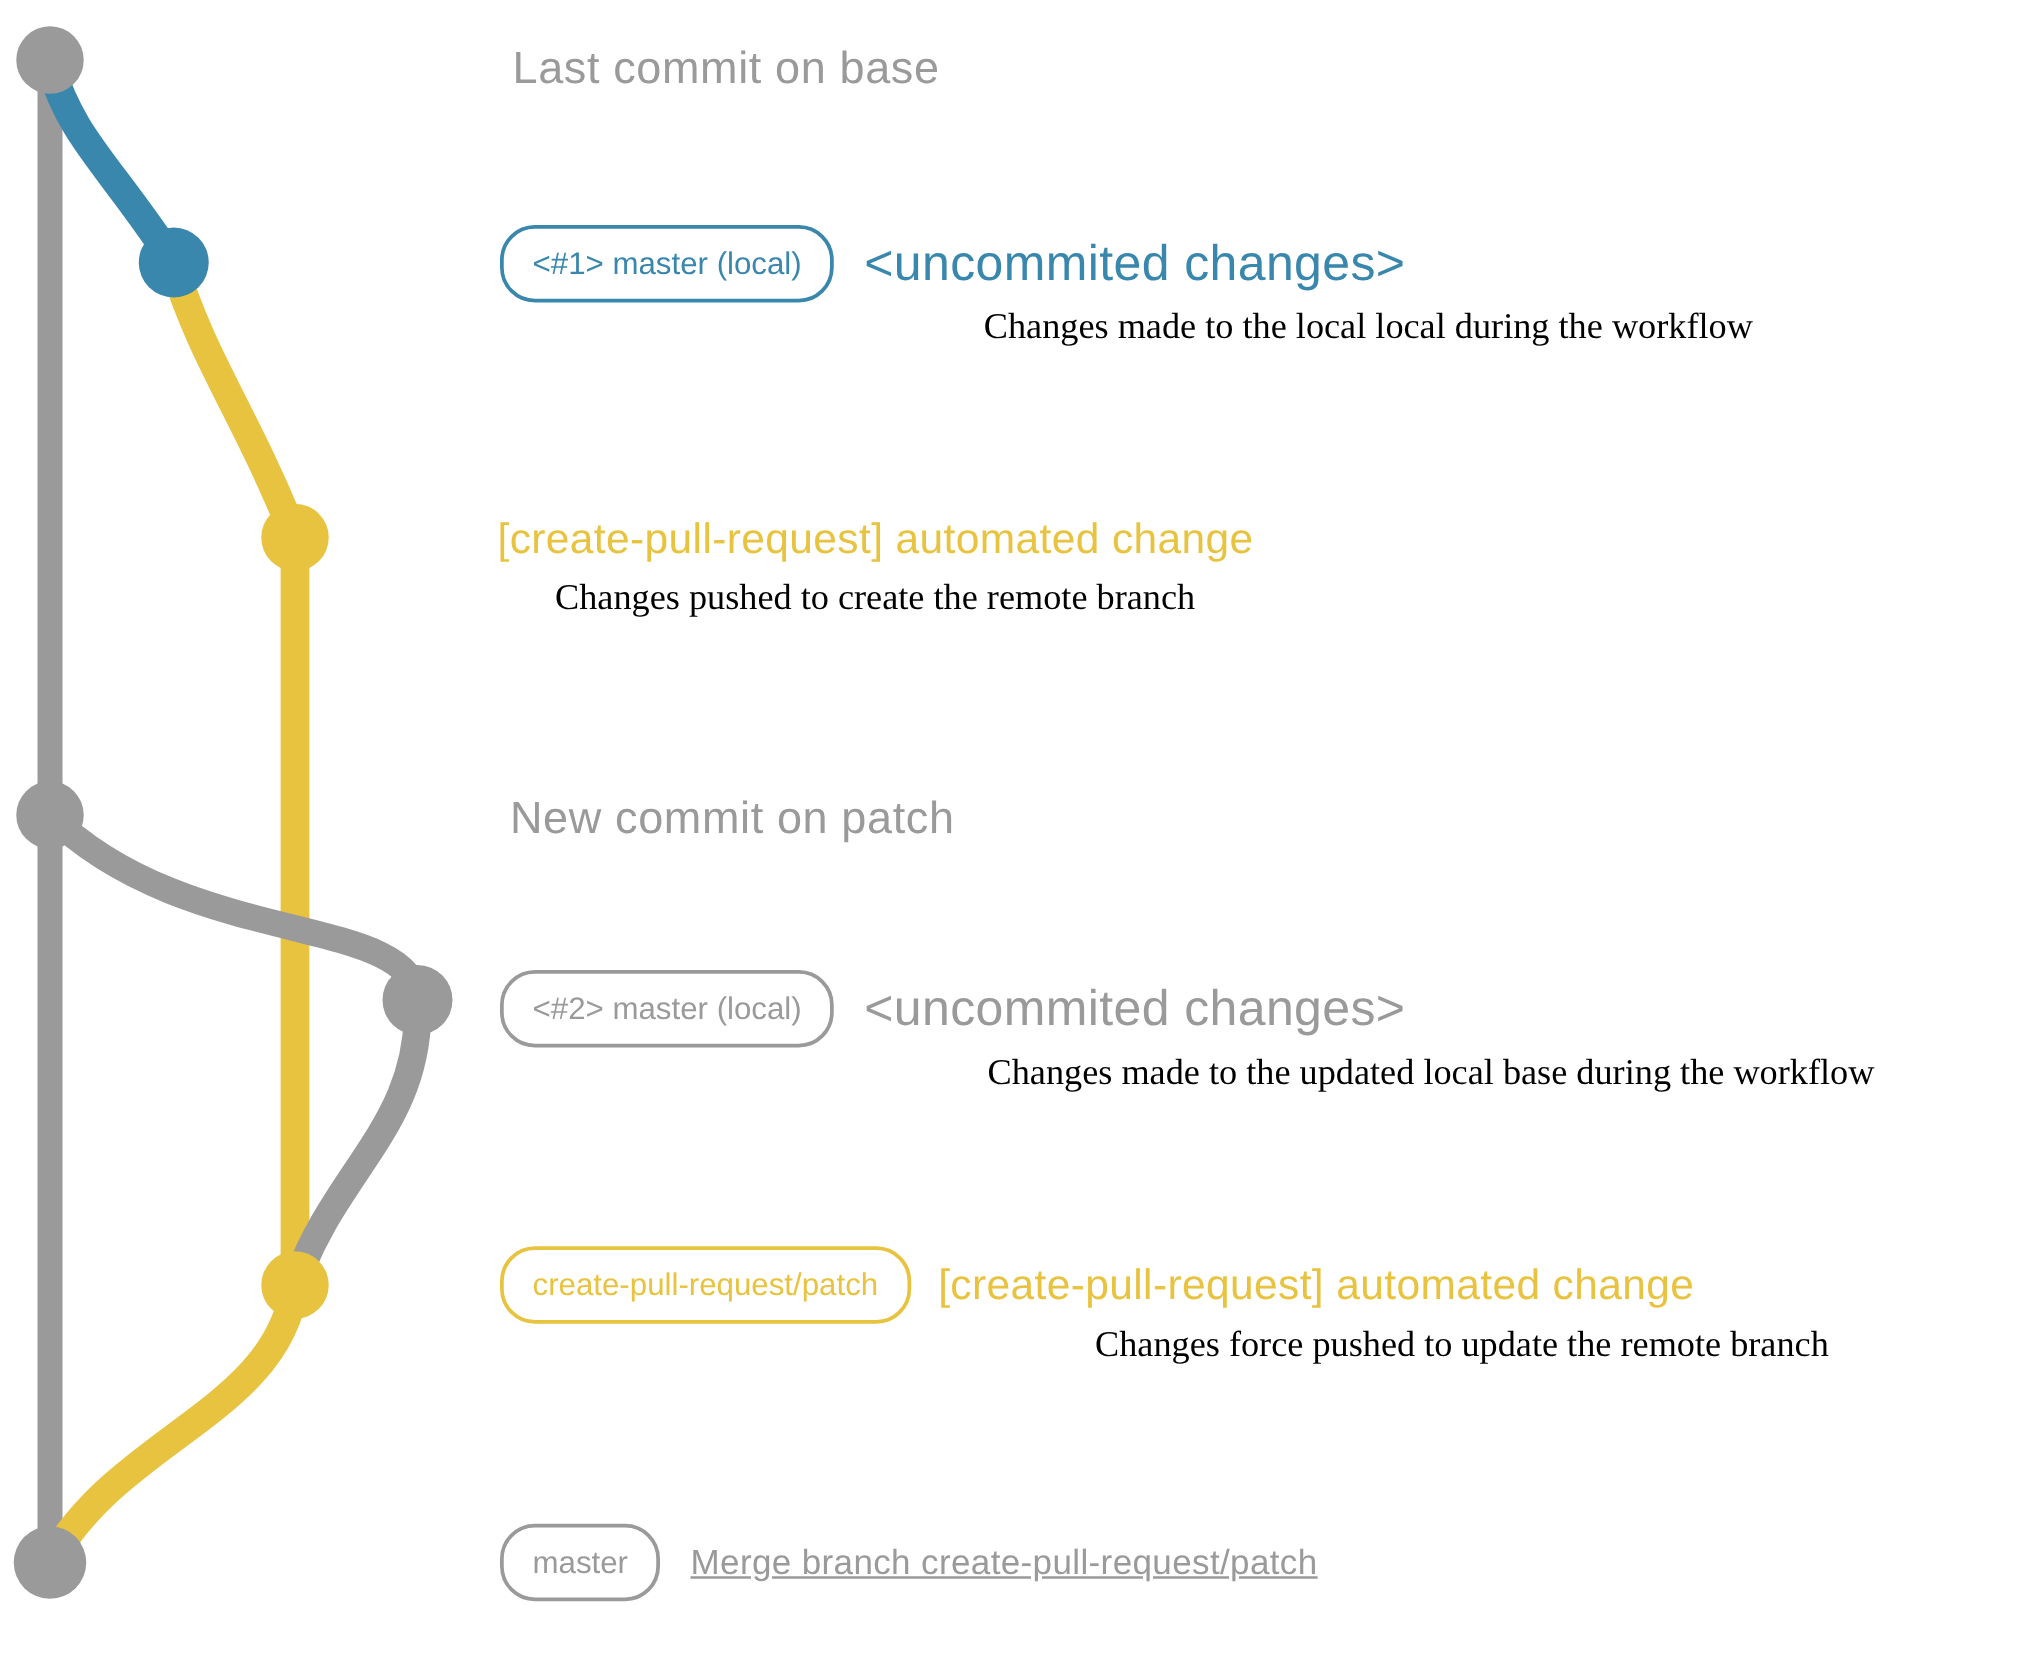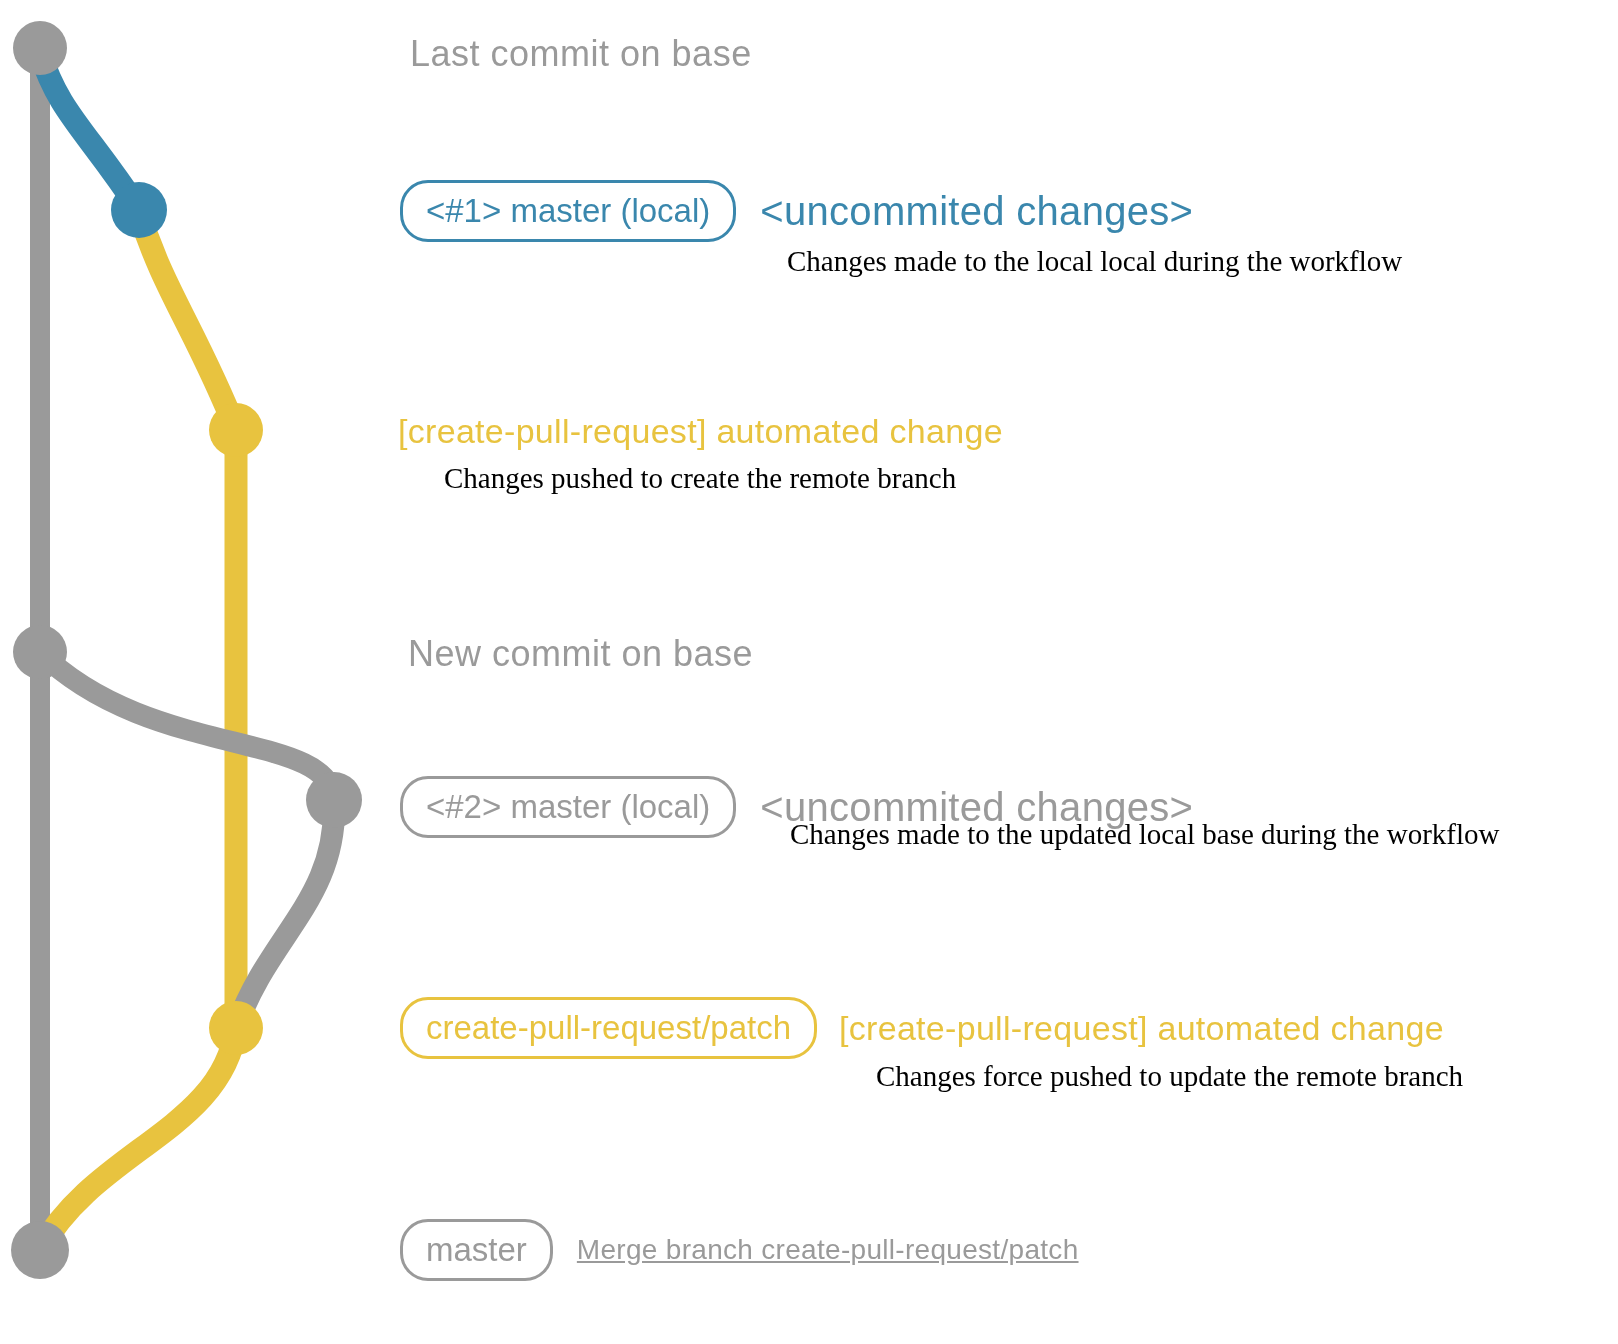--- a/index.html
+++ b/index.html
@@ -13,21 +13,21 @@
   .stage{position:absolute;inset:0;}
   .graph-svg{position:absolute;left:0;top:0;}
   .row{position:absolute;display:flex;align-items:center;}
   .heading{
     position:absolute;font-size:36px;line-height:44px;color:var(--gray);
     white-space:nowrap;letter-spacing:0.5px;
   }
   .badge{
     display:inline-flex;align-items:center;justify-content:center;
     height:62px;padding:0 23px;border:3px solid var(--gray);border-radius:28px;
-    font-size:33px;color:var(--gray);white-space:nowrap;box-sizing:border-box;
+    font-size:25px;color:var(--gray);white-space:nowrap;box-sizing:border-box;
     background:transparent;
   }
   .badge.blue{border-color:var(--blue);color:var(--blue);}
   .badge.yellow{border-color:var(--yellow);color:var(--yellow);}
   .note{font-size:40px;color:var(--gray);white-space:nowrap;letter-spacing:0.3px;}
   .note.blue{color:var(--blue);}
   .note.yellow{color:var(--yellow);}
   .gap24{gap:24px;} .gap22{gap:22px;text-align:center;}
   .desc{
     position:absolute;font-family:"Liberation Serif",serif;font-size:29px;
@@ -67,27 +67,27 @@
 
   <div class="row gap24" style="left:400px;top:179px;height:64px;">
     <span class="badge blue">&lt;#1&gt; master (local)</span>
     <span class="note blue">&lt;uncommited changes&gt;</span>
   </div>
   <div class="desc" style="left:787px;top:243px;">Changes made to the local local during the workflow</div>
 
   <div class="standalone-note note yellow" style="left:398px;top:412px;">[create-pull-request] automated change</div>
   <div class="desc" style="left:420px;top:460px;margin-left:24px;">Changes pushed to create the remote branch</div>
 
-  <div class="heading" style="left:408px;top:632px;">New commit on base</div>
+  <div class="heading" style="left:408px;top:632px;">New commit on patch</div>
 
   <div class="row gap24" style="left:400px;top:775px;height:64px;">
     <span class="badge">&lt;#2&gt; master (local)</span>
     <span class="note">&lt;uncommited changes&gt;</span>
   </div>
-  <div class="desc" style="left:790px;top:816px;">Changes made to the updated local base during the workflow</div>
+  <div class="desc" style="left:790px;top:840px;">Changes made to the updated local base during the workflow</div>
 
   <div class="row gap22" style="left:400px;top:996px;height:64px;">
     <span class="badge yellow">create-pull-request/patch</span>
     <span class="note yellow" style="font-size:34px;">[create-pull-request] automated change</span>
   </div>
   <div class="desc" style="left:876px;top:1058px;">Changes force pushed to update the remote branch</div>
 
   <div class="row gap24" style="left:400px;top:1218px;height:64px;">
     <span class="badge">master</span>
     <span class="note" style="font-size:28px;text-decoration:underline;">Merge branch create-pull-request/patch</span>

